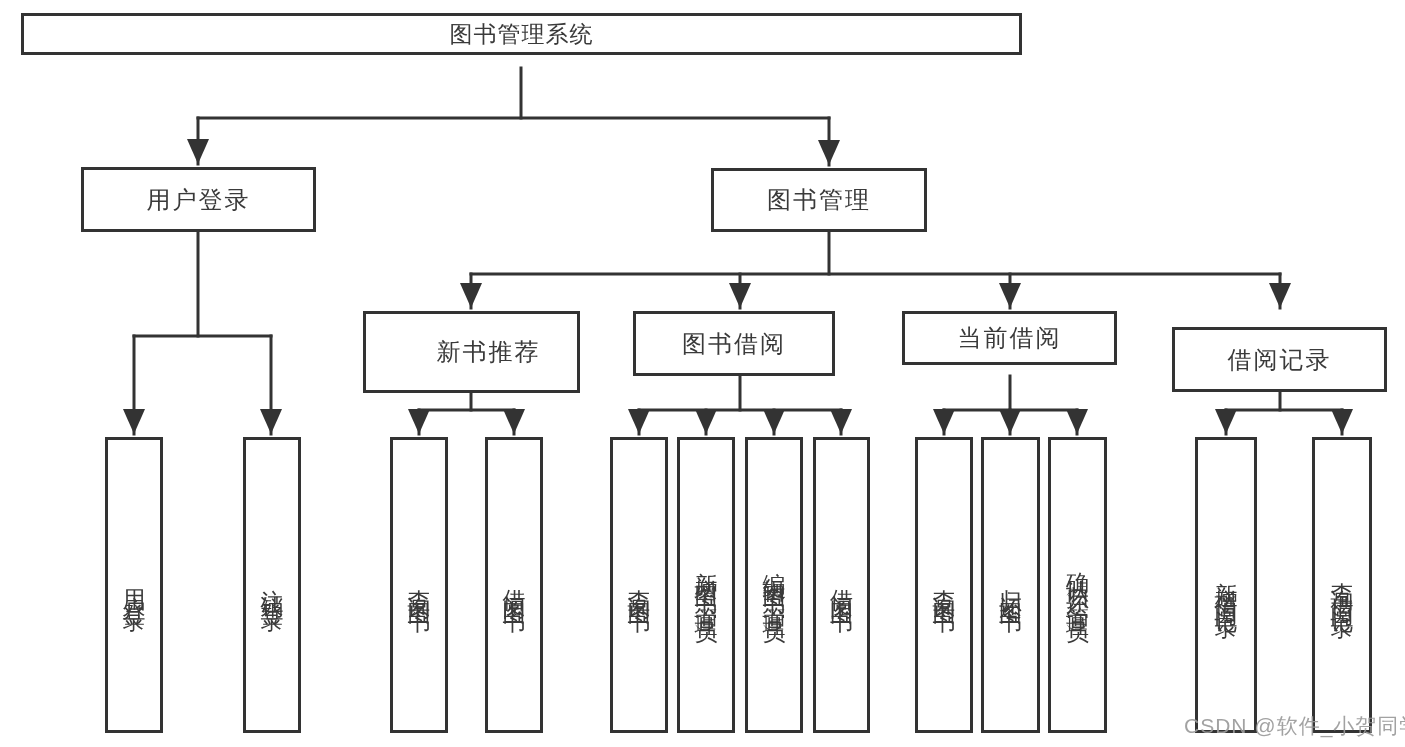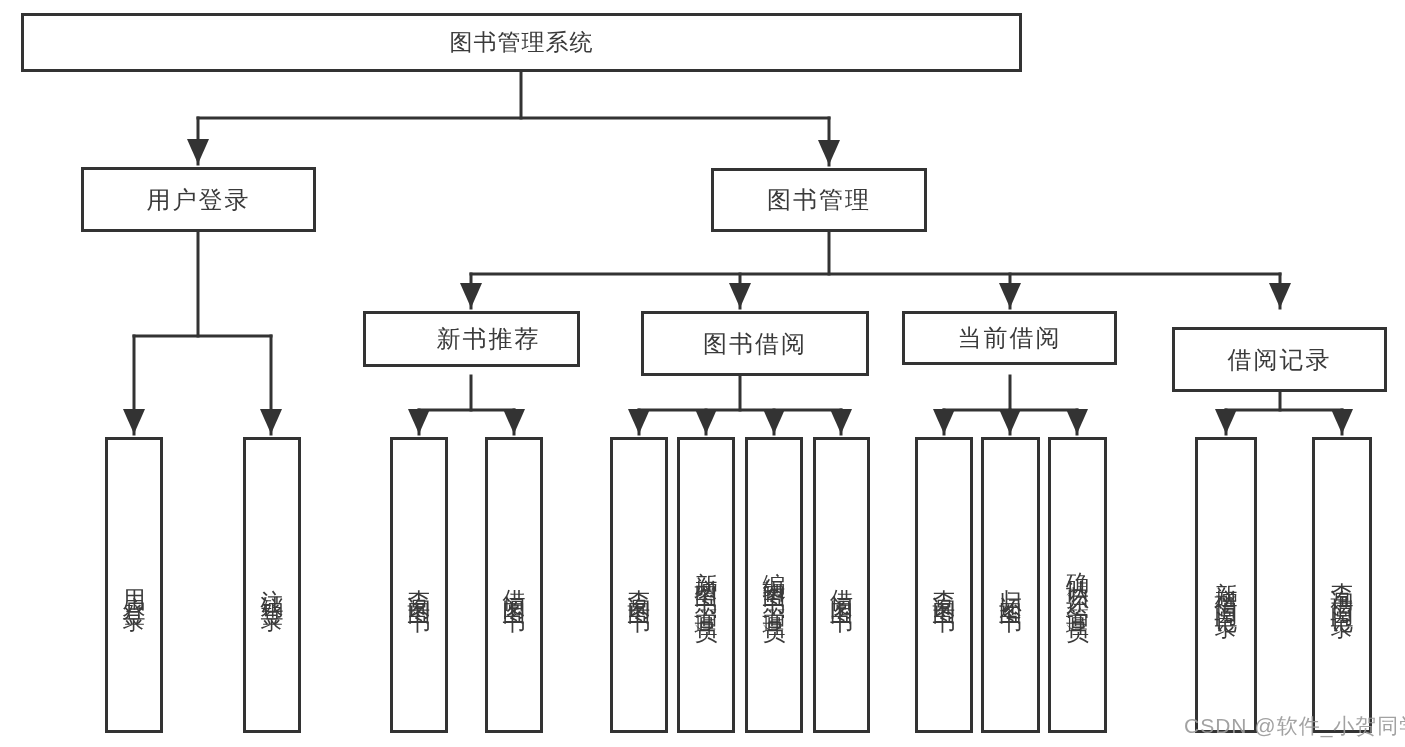--- a/index.html
+++ b/index.html
@@ -72,27 +72,27 @@
       <path d="M1010,410 V434" marker-end="url(#ah)"></path>
       <path d="M1077,410 V434" marker-end="url(#ah)"></path>
 
       <path d="M1280,376 V410"></path>
       <path d="M1226,410 H1342"></path>
       <path d="M1226,410 V434" marker-end="url(#ah)"></path>
       <path d="M1342,410 V434" marker-end="url(#ah)"></path>
     </g>
   </svg>
 
-  <div class="node hnode title" style="left:21px;top:13px;width:1001px;height:59px;">图书管理系统</div>
+  <div class="node hnode title" style="left:21px;top:13px;width:1001px;height:42px;">图书管理系统</div>
 
   <div class="node hnode" style="left:81px;top:167px;width:235px;height:65px;">用户登录</div>
   <div class="node hnode" style="left:711px;top:168px;width:216px;height:64px;">图书管理</div>
 
-  <div class="node hnode" style="left:363px;top:311px;width:217px;height:56px;padding-left:34px;">新书推荐</div>
-  <div class="node hnode" style="left:633px;top:311px;width:228px;height:65px;margin-left:8px;">图书借阅</div>
+  <div class="node hnode" style="left:363px;top:311px;width:217px;height:82px;padding-left:34px;">新书推荐</div>
+  <div class="node hnode" style="left:633px;top:311px;width:202px;height:65px;">图书借阅</div>
   <div class="node hnode" style="left:902px;top:311px;width:215px;height:54px;">当前借阅</div>
   <div class="node hnode" style="left:1172px;top:327px;width:215px;height:65px;">借阅记录</div>
 
   <div class="node vnode" style="left:105px;top:437px;width:58px;height:296px;">用户登录</div>
   <div class="node vnode" style="left:243px;top:437px;width:58px;height:296px;">注销登录</div>
 
   <div class="node vnode" style="left:390px;top:437px;width:58px;height:296px;">查询图书</div>
   <div class="node vnode" style="left:485px;top:437px;width:58px;height:296px;">借阅图书</div>
 
   <div class="node vnode" style="left:610px;top:437px;width:58px;height:296px;">查询图书</div>

